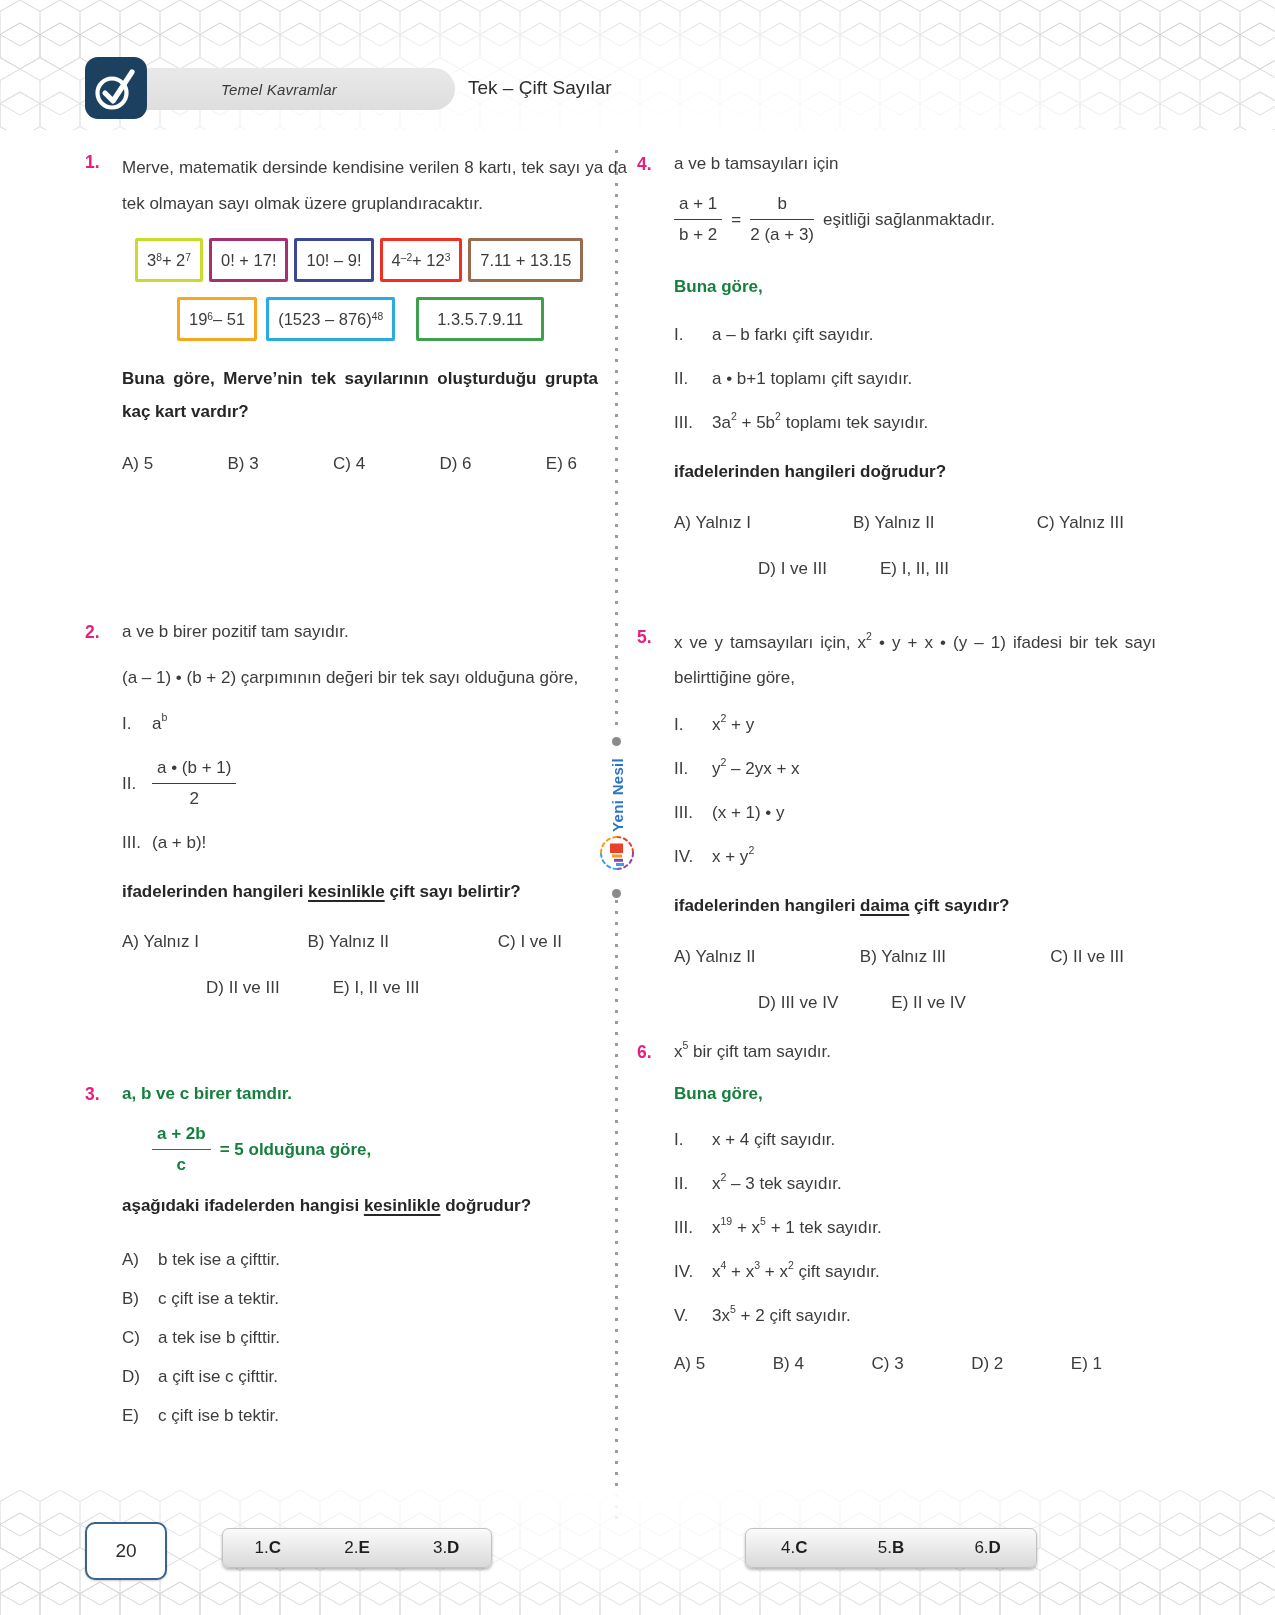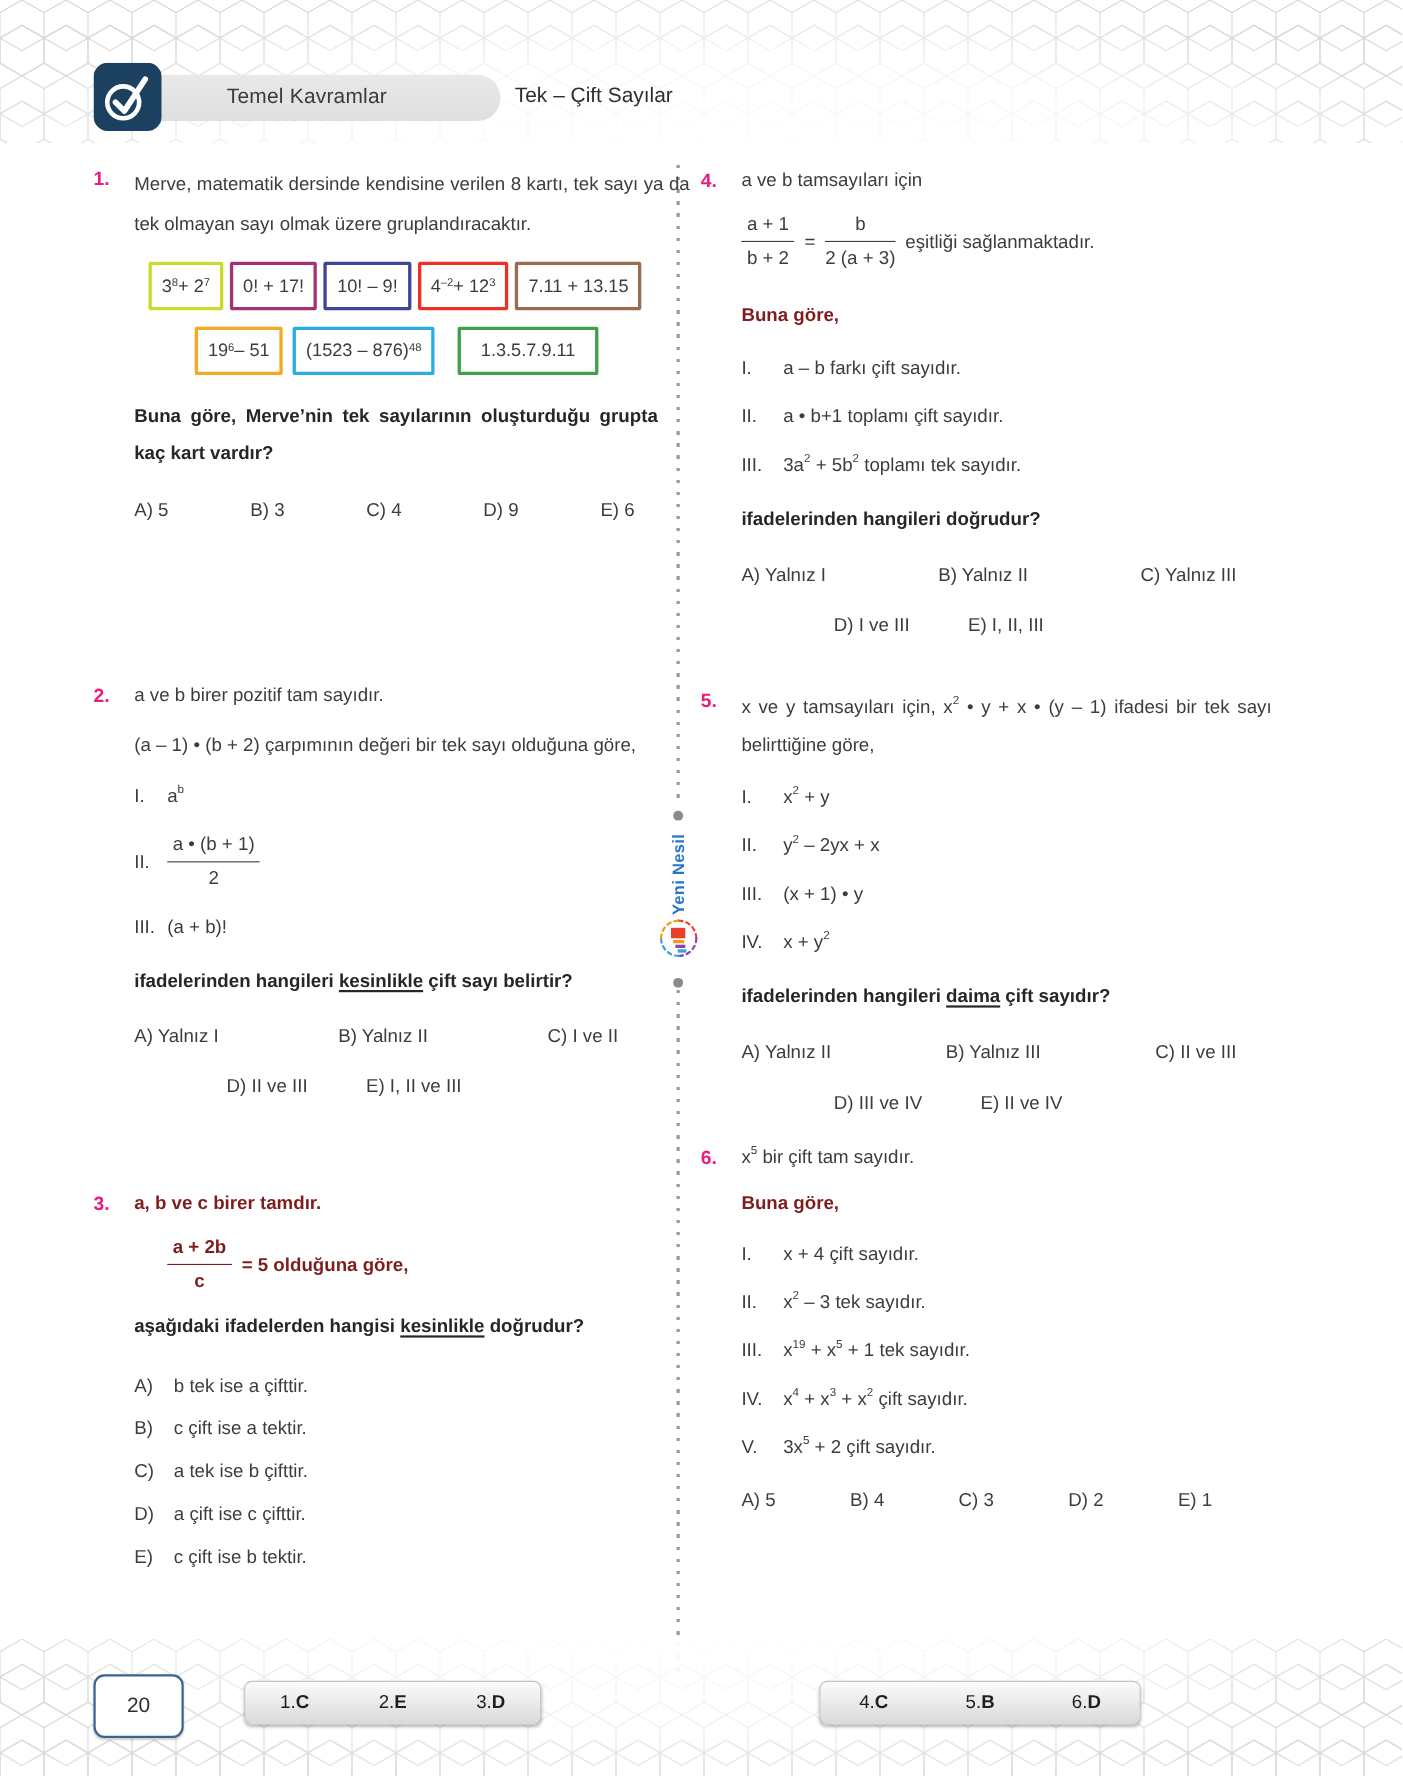--- a/index.html
+++ b/index.html
@@ -12,40 +12,40 @@
   .band{position:absolute;left:0;width:1275px;overflow:hidden}
   #band-top{top:0;height:130px}
   #band-bottom{top:1490px;height:125px}
   .band .veil{position:absolute;inset:0;background:radial-gradient(ellipse at 50% 110%, #ffffff 0%, rgba(255,255,255,.75) 45%, rgba(255,255,255,0) 80%);}
   #band-bottom .veil{background:radial-gradient(ellipse at 50% -10%, #ffffff 0%, rgba(255,255,255,.7) 40%, rgba(255,255,255,0) 78%);}
   #logo{position:absolute;left:85px;top:57px;width:62px;height:62px;z-index:3}
   #course-pill{
     position:absolute;left:103px;top:68px;width:352px;height:42px;z-index:2;
     background:linear-gradient(#e9e9e9,#dedede);border-radius:21px;
     display:flex;align-items:center;justify-content:center;
-    font-size:19px;color:#3a3a3a;letter-spacing:.2px;
+    font-size:15px;color:#3a3a3a;letter-spacing:.2px;font-style:italic;
   }
   #topic-title{position:absolute;left:468px;top:77px;z-index:2;font-size:19px;color:#2e2e2e}
   
   .dotline{position:absolute;left:615px;width:3px;background:repeating-linear-gradient(to bottom,#9b9b9b 0 3px,transparent 3px 11px)}
   #dots-a{top:150px;height:580px}
   #dots-b{top:900px;height:620px}
   .bigdot{position:absolute;left:612px;width:9px;height:9px;border-radius:50%;background:#8a8a8a}
   #bigdot-a{top:737px}#bigdot-b{top:889px}
   #brand-vert{position:absolute;left:598px;top:756px;width:38px;height:78px;display:flex;align-items:center;justify-content:center}
   #brand-vert span{writing-mode:vertical-rl;transform:rotate(180deg);font-size:15px;font-weight:bold;letter-spacing:.3px;white-space:nowrap}
   #brand-logo{position:absolute;left:597px;top:831px;width:40px;height:44px}
   
   .q{position:absolute;font-size:17px;line-height:24px}
   .qnum{position:absolute;left:0;top:0;font-weight:bold;font-size:17.5px}
   .qbody{margin-left:37px;width:478px}
   .q-right .qbody{width:482px}
   .intro{text-align:justify;line-height:36px;margin:0}
   .plain{line-height:24px}
-  .boldtxt{font-weight:bold;color:#7f1d1d}
+  .boldtxt{font-weight:bold;color:#15803d}
   .prompt{font-weight:bold;color:#262626;text-align:justify;line-height:33px}
   u{text-decoration:underline;text-underline-offset:3px;text-decoration-thickness:1.5px}
   sup{font-size:.62em;line-height:0;position:relative;top:-.15em}
   
   .cardrow{display:flex;align-items:stretch}
   .card{border:3px solid #999;border-radius:2px;background:#fff;padding:7px 9px;font-size:16.5px;white-space:nowrap;display:flex;align-items:center;justify-content:center}
   
   .item{display:flex;align-items:center;margin-bottom:20px}
   .item .rn{flex:0 0 38px}
   
@@ -142,21 +142,21 @@
       <div class="cardrow" style="margin:15px 0 0 55px;gap:9px">
         <span class="card" style="border-color: rgb(247, 168, 35);">19<sup>6</sup> – 51</span>
         <span class="card" style="border-color: rgb(42, 172, 226);">(1523 – 876)<sup>48</sup></span>
         <span class="card" style="margin-left: 12px; padding: 7px 18px; border-color: rgb(63, 160, 76);">1.3.5.7.9.11</span>
       </div>
       <p class="prompt" style="margin:21px 0 0;width:476px">Buna göre, Merve’nin tek sayılarının oluşturduğu grupta kaç kart vardır?</p>
       <div class="optrow" style="margin-top:24px;width:455px">
         <span class="opt">A) 5</span>
         <span class="opt">B) 3</span>
         <span class="opt">C) 4</span>
-        <span class="opt">D) 9</span>
+        <span class="opt">D) 6</span>
         <span class="opt">E) 6</span>
       </div>
     </div>
   </div>
 
   <div class="q" style="left:85px;top:620px;">
     <div class="qnum" style="color: rgb(233, 29, 128);">2.</div>
     <div class="qbody">
       <p class="plain" style="margin:0">a ve b birer pozitif tam sayıdır.</p>
       <p class="plain" style="margin:22px 0 0">(a – 1) • (b + 2) çarpımının değeri bir tek sayı olduğuna göre,</p>

